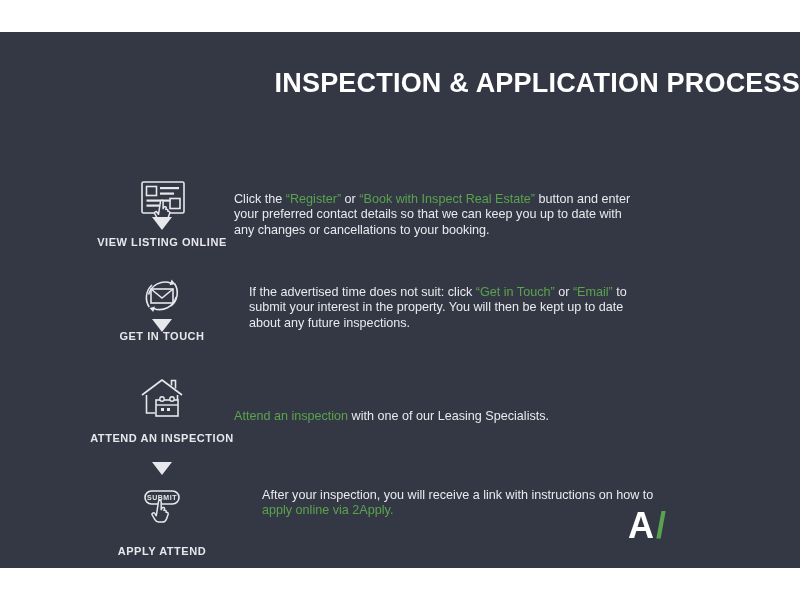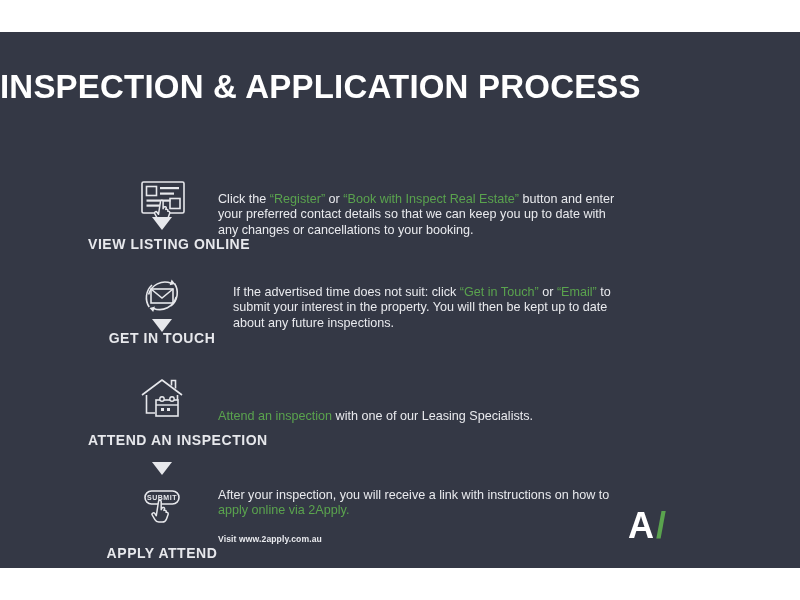--- a/index.html
+++ b/index.html
@@ -22,23 +22,23 @@
     height: 536px;
     background: #343845;
     overflow: hidden;
   }
 
   #title {
     position: absolute;
     left: 0;
     top: 36px;
     width: 800px;
-    text-align: left;
+    text-align: right;
     color: #ffffff;
-    font-size: 33px;
+    font-size: 27px;
     font-weight: bold;
     letter-spacing: 0.2px;
   }
 
   .step {
     position: absolute;
     left: 0;
     width: 800px;
   }
 
@@ -50,29 +50,29 @@
   }
   .icon-box {
     height: 58px;
     display: flex;
     align-items: center;
     justify-content: center;
   }
   .step-label {
     margin-top: 5px;
     color: #e7e8ec;
-    font-size: 14px;
+    font-size: 11px;
     font-weight: bold;
     letter-spacing: 0.55px;
     white-space: nowrap;
   }
 
   .text-col {
     position: absolute;
-    left: 218px;
+    left: 234px;
     width: 400px;
     color: #e9eaee;
     font-size: 12.6px;
     line-height: 15.4px;
   }
   .green { color: #5aa34e; }
 
   .visit-line {
     margin-top: 13px;
     font-size: 8.6px;
@@ -212,23 +212,22 @@
           <text x="29" y="15.3" fill="#e7e8ec" font-size="7" font-weight="bold" font-family="Liberation Sans, sans-serif" text-anchor="middle" letter-spacing="0.5">SUBMIT</text>
           <path d="M25.5 16.5 c0-1.7 2.7-1.7 2.7 0 l0 8.2 l0.7-1.5 c0.6-1.5 3.2-0.6 2.6 0.9
                    l-0.6 1.3 c1.6-0.7 2.8 0.6 2.2 1.9 c1.5-0.2 2.4 0.9 2 2.1
                    l-1.6 4.6 c-0.7 1.9 -2.2 3.1 -4.2 3.1 l-3.5 0
                    c-1.9 0 -3.1 -1 -3.9 -2.4 l-2.7 -4.7
                    c-0.9 -1.5 1.5 -3 2.5 -1.6 l1.6 2.3 z" fill="#343845" stroke="#e7e8ec" stroke-width="1.5" stroke-linejoin="round"></path>
         </svg>
       </div>
       <div class="step-label">APPLY ATTEND</div>
     </div>
-    <div class="text-col" style="top:6px;position:absolute;">
+    <div class="text-col" style="top:6px;position:absolute;margin-left:28px;">
       <span>After your inspection, you will receive a link with instructions on how to </span><span class="green">apply online via 2Apply.</span>
-      <div class="visit-line">Visit www.2apply.com.au</div>
     </div>
   </div>
 
   <div id="logo">
     <span>A</span>
     <span class="slash">/</span>
   </div>
 
 </div>
 

